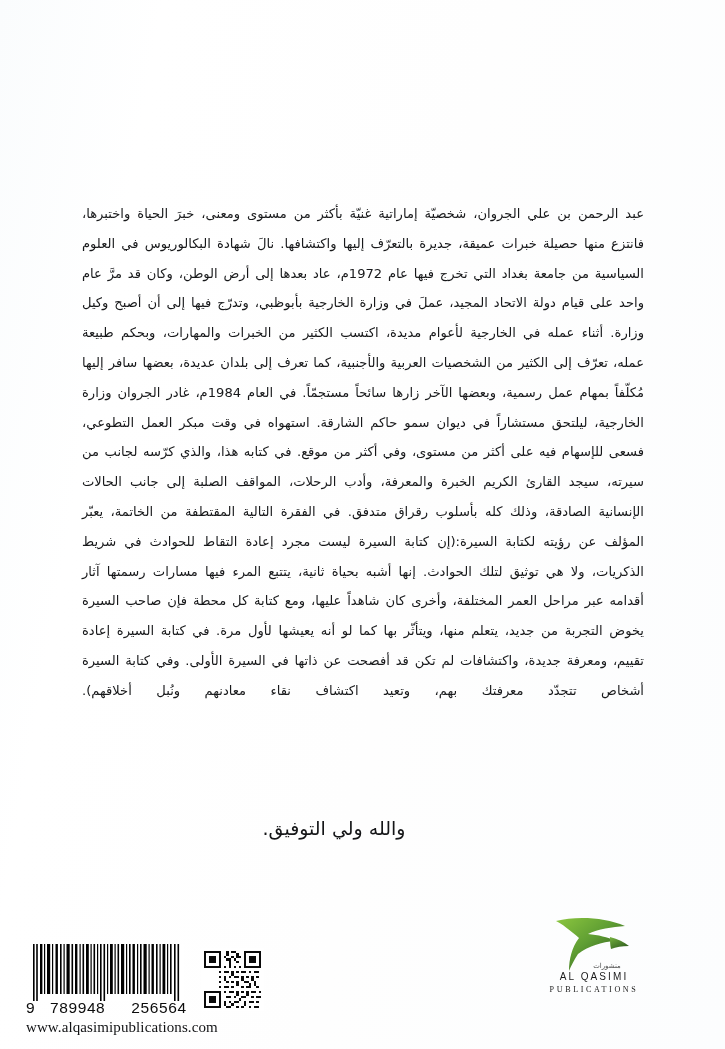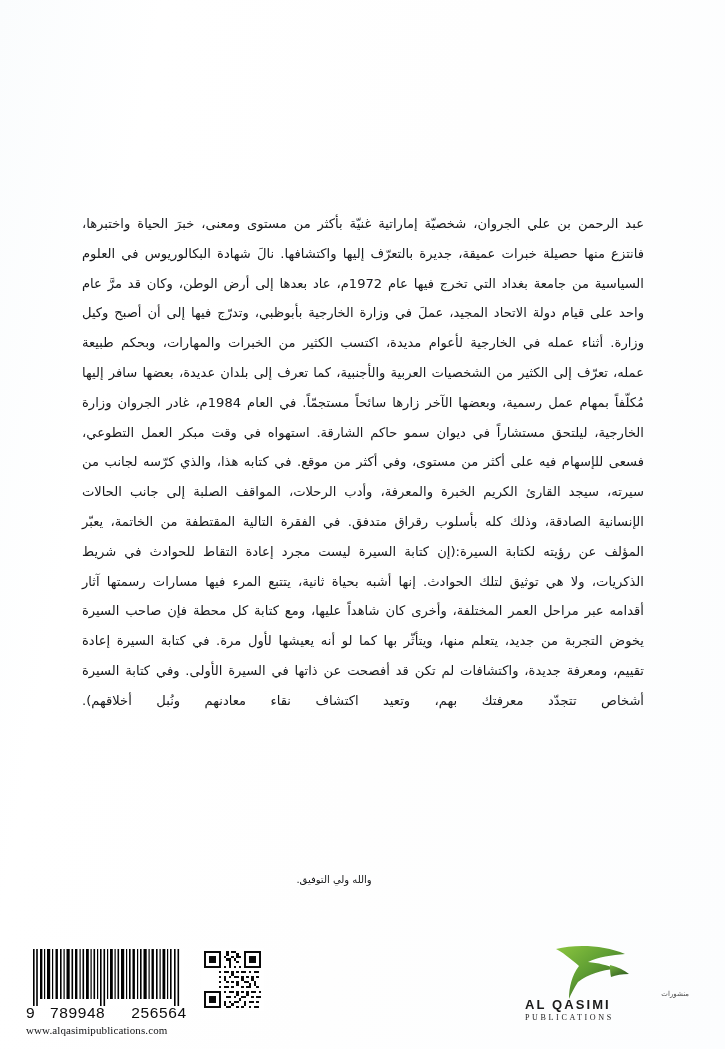--- a/index.html
+++ b/index.html
@@ -20,21 +20,21 @@
     position: absolute;
     inset: 0;
     background:
       linear-gradient(100deg, #fafcfd 0%, #ffffff 18%, #fefefe 55%, #fcfdfe 100%);
   }
 
   
   .body-block {
     position: absolute;
     left: 82px;
-    top: 209px;
+    top: 199px;
     width: 562px;
     direction: rtl;
     text-align: justify;
     text-align-last: justify;
   }
 
   .body-paragraph {
     margin: 0;
     font-family: "DejaVu Sans", sans-serif;
     font-size: 13.1px;
@@ -44,26 +44,26 @@
     word-spacing: 0.6px;
     direction: rtl;
     text-align: justify;
     text-align-last: justify;
     -webkit-font-smoothing: antialiased;
   }
 
   .closing-line {
     position: absolute;
     left: 82px;
-    top: 868px;
+    top: 816px;
     width: 562px;
     direction: rtl;
     text-align: center;
     font-family: "DejaVu Sans", sans-serif;
-    font-size: 10px;
+    font-size: 19px;
     line-height: 24px;
     color: #141517;
     padding-right: 58px;
     box-sizing: border-box;
   }
 
   
   .footer {
     position: absolute;
     left: 0;
@@ -95,43 +95,44 @@
     letter-spacing: 0.6px;
     margin-top: -2px;
     height: 18px;
   }
   .bc-lead { width: 12px; }
   .bc-g1 { margin-left: 12px; }
   .bc-g2 { margin-left: 26px; }
 
   .barcode-url {
     font-family: "Liberation Serif", "DejaVu Serif", serif;
-    font-size: 11px;
+    font-size: 15px;
     color: #111214;
     margin-top: 2px;
     letter-spacing: 0.1px;
   }
 
   
   .qr-block {
     position: absolute;
     left: 201px;
     bottom: 38px;
     width: 63px;
     height: 63px;
   }
   .qr-svg { display: block; width: 63px; height: 63px; }
 
   
   .logo-block {
     position: absolute;
     right: 62px;
-    bottom: 0;
+    bottom: 28px;
     width: 138px;
     height: 106px;
+    text-align: center;
   }
   .logo-swoosh {
     display: block;
     margin: 0 auto;
     width: 84px;
     height: 56px;
   }
   .logo-ar-small {
     font-family: "DejaVu Sans", sans-serif;
     font-size: 7px;
@@ -147,22 +148,22 @@
     font-size: 23px;
     font-weight: 700;
     color: #1d1d1d;
     direction: rtl;
     line-height: 24px;
     margin-top: -1px;
     letter-spacing: 0.5px;
   }
   .logo-latin-1 {
     font-family: "Liberation Sans", sans-serif;
-    font-size: 13px;
-    font-weight: 700;
+    font-size: 10px;
+    font-weight: 400;
     color: #1a1a1a;
     letter-spacing: 2.1px;
     line-height: 12px;
     margin-top: 0px;
   }
   .logo-latin-2 {
     font-family: Liberation Serif, serif;
     font-size: 8.1px;
     font-weight: 400;
     color: #1a1a1a;

